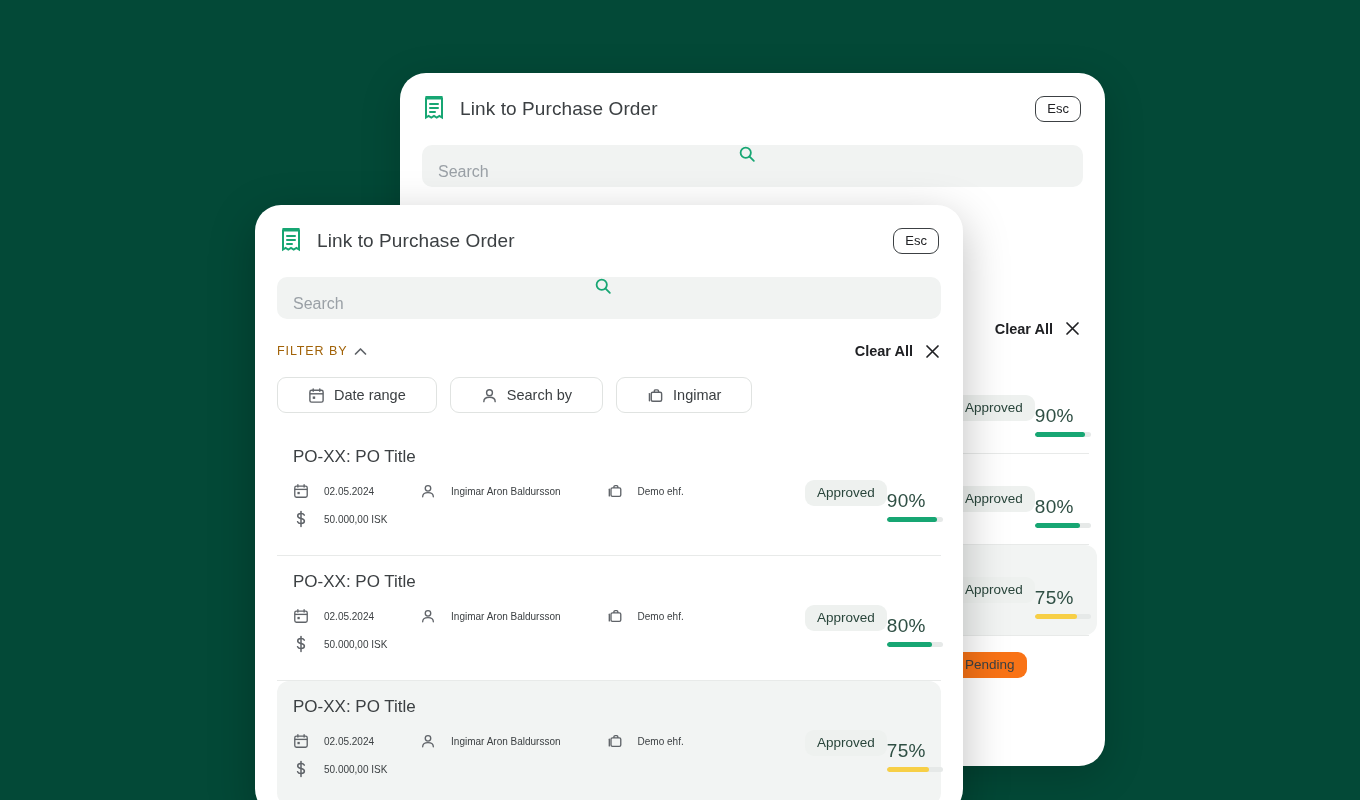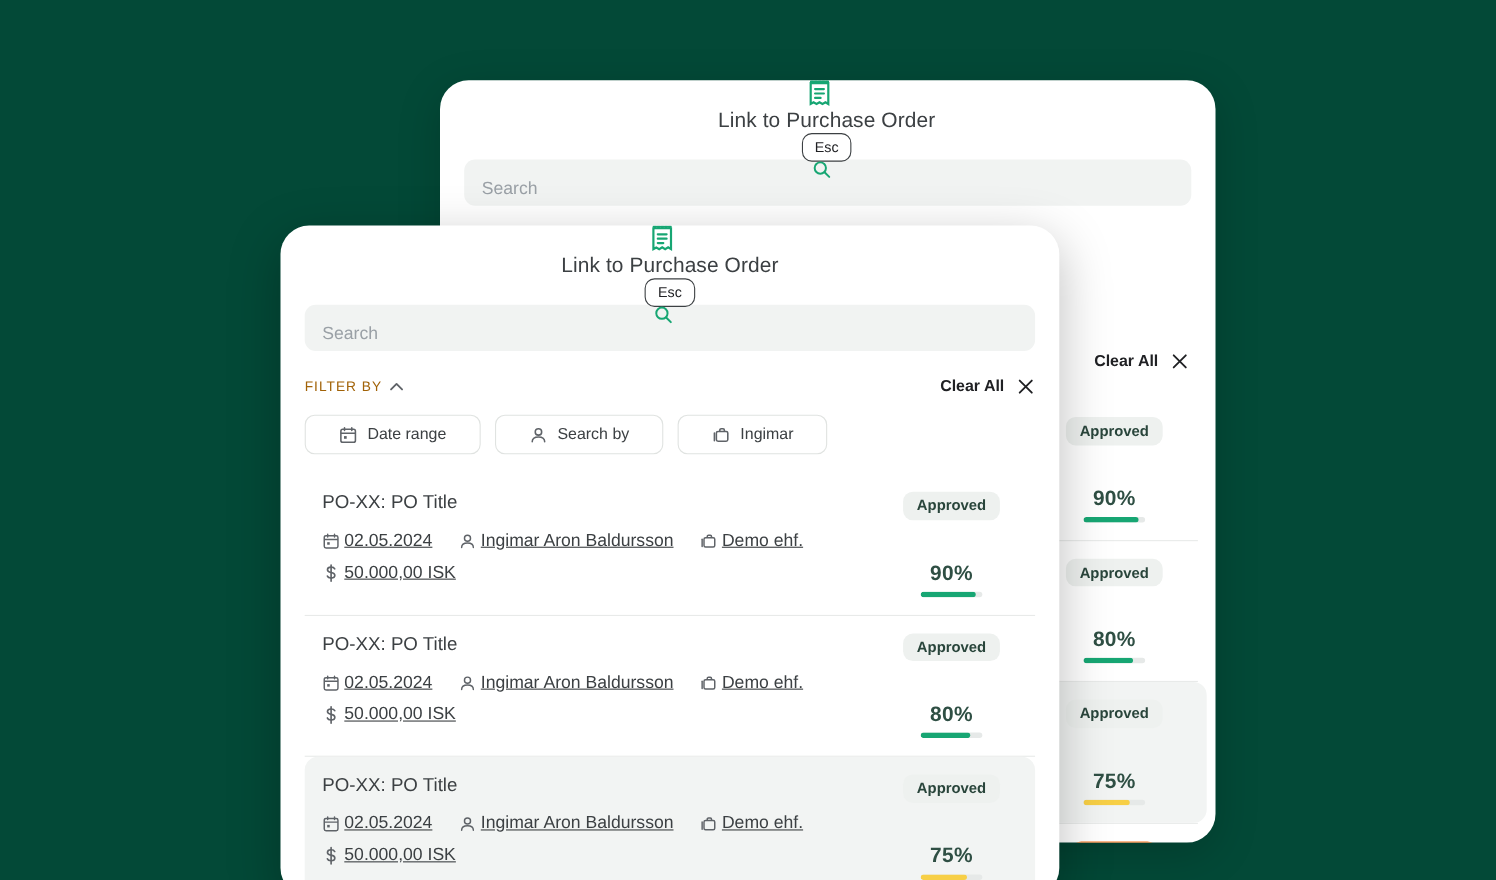--- a/index.html
+++ b/index.html
@@ -39,21 +39,20 @@
     height: 610px;
     box-shadow: 0 14px 46px rgba(0,0,0,0.26);
   }
 
   
   .modal-header {
     display: flex;
     align-items: center;
     padding: 0 24px;
     height: 72px;
-    flex-direction: column;
   }
   .modal-back .modal-header { padding-left: 22px; height: 72px; }
 
   .header-icon {
     width: 24px;
     height: 26px;
     flex: 0 0 auto;
     margin-right: 14px;
     display: block;
   }
@@ -170,50 +169,48 @@
   .po-title {
     font-size: 17px;
     color: #3c4043;
     margin-bottom: 16px;
     white-space: nowrap;
   }
 
   .po-meta {
     display: flex;
     align-items: center;
-    gap: 4px;
-    font-size: 16px;
+    gap: 15px;
+    font-size: 10px;
     color: #3c4043;
     margin-bottom: 11px;
     white-space: nowrap;
-    text-decoration: underline;
   }
   .po-meta .gap { width: 16px; flex: 0 0 auto; }
   .po-meta svg { flex: 0 0 auto; }
 
   .po-side {
     width: 120px;
     flex: 0 0 auto;
     display: flex;
-    flex-direction: column;
-    align-items: center;
-    font-weight: bold;
+    flex-direction: row;
+    align-items: center;
   }
   .status-badge {
     background: #eef1ef;
     color: #29453b;
     font-size: 13.5px;
     border-radius: 9px;
     padding: 6px 12px;
     line-height: 1;
     white-space: nowrap;
   }
   .status-badge.pending { background: #f97316; color: #3c4043; }
 
-  .progress-block { margin-top: 38px; width: 100%; text-align: center; }
+  .progress-block { margin-top: 26px; width: 100%; }
   .progress-pct {
     font-size: 19px;
     color: #2f4f44;
     margin-bottom: 5px;
     letter-spacing: 0.3px;
   }
   .progress-track {
     width: 56px;
     height: 5px;
     border-radius: 3px;

